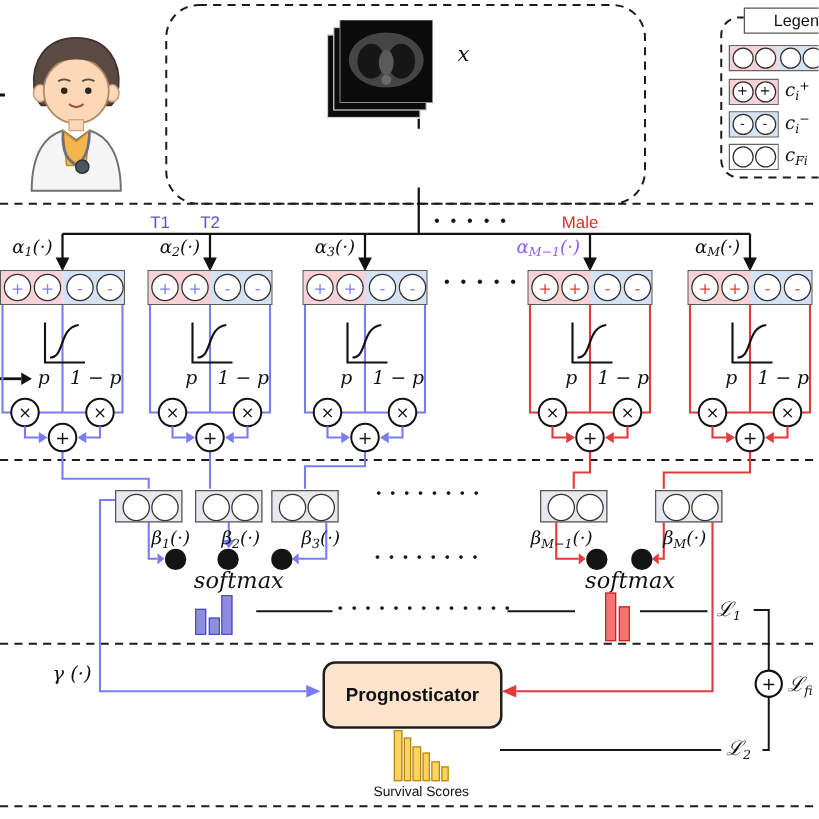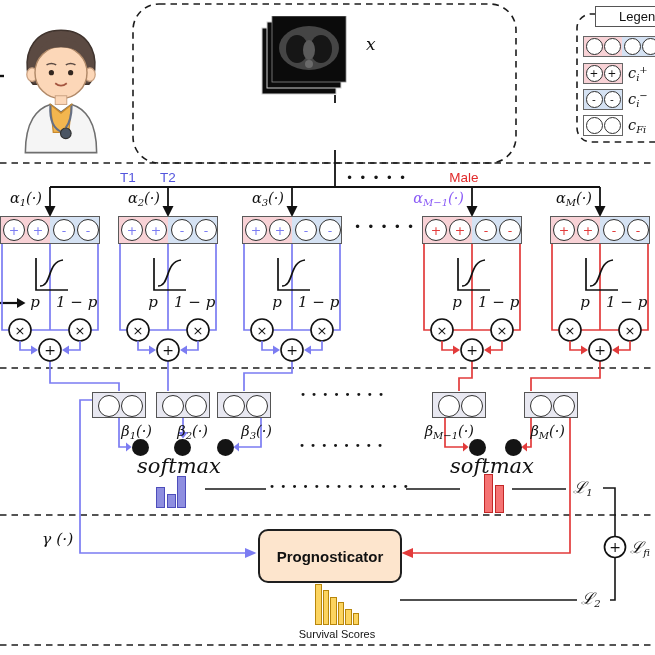--- a/index.html
+++ b/index.html
@@ -34,21 +34,21 @@
   .cc{position:absolute;top:2px;width:22px;height:22px;border:1.4px solid #2f2f2f;border-radius:50%;
       background:#fff;font:12.5px/21px "DejaVu Sans",sans-serif;text-align:center;box-sizing:border-box;}
   .plab{position:absolute;top:123px;left:29px;width:32px;text-align:center;font-size:15px;}
   .qlab{position:absolute;top:123px;left:66px;width:54px;font-size:15px;}
   
   .bunit{position:absolute;top:392px;z-index:2;}
   .bbox{width:54px;height:26px;background:var(--betaBG);border:1.5px solid #555;position:relative;box-sizing:border-box;}
   .bc{position:absolute;top:1.5px;width:20px;height:20px;border:1.4px solid #333;border-radius:50%;background:#fff;}
   .blab{position:absolute;top:31px;width:100px;text-align:right;font-size:14.5px;color:#111;}
   .dot{position:absolute;width:17px;height:17px;border-radius:50%;background:#141414;z-index:2;}
-  .softmax{position:absolute;width:90px;text-align:left;font-size:21px;z-index:2;}
+  .softmax{position:absolute;width:90px;text-align:right;font-size:18px;z-index:2;}
   .dotsrow{position:absolute;text-align:center;font:700 19px "DejaVu Serif",serif;color:#161616;z-index:2;}
   .dotsrow.sm{font-size:16px;}
   
   .encoder{position:absolute;left:265px;top:102px;width:140px;height:48px;background:var(--encBG);
            border:1.8px solid #3e4a44;border-radius:9px;display:flex;align-items:center;justify-content:center;
            gap:9px;font-size:15px;z-index:2;}
   .prog{position:absolute;left:258px;top:529px;width:140px;height:50px;background:var(--progBG);
         border:2px solid #1f1f1f;border-radius:10px;display:flex;align-items:center;justify-content:center;
         font-size:15px;font-weight:600;z-index:2;}
   .bar{position:absolute;box-sizing:border-box;z-index:2;}

